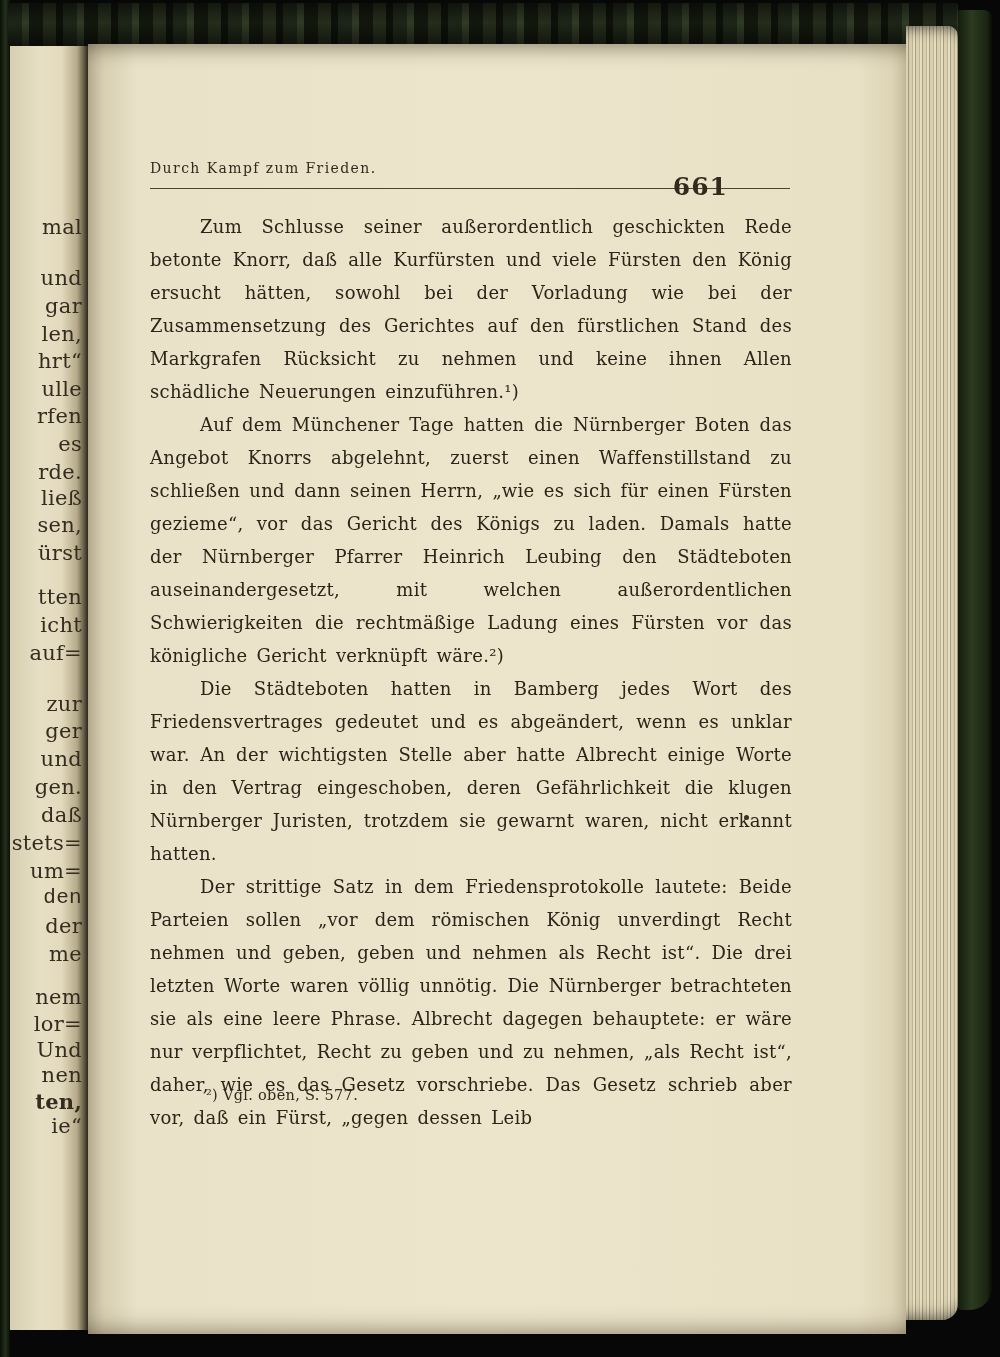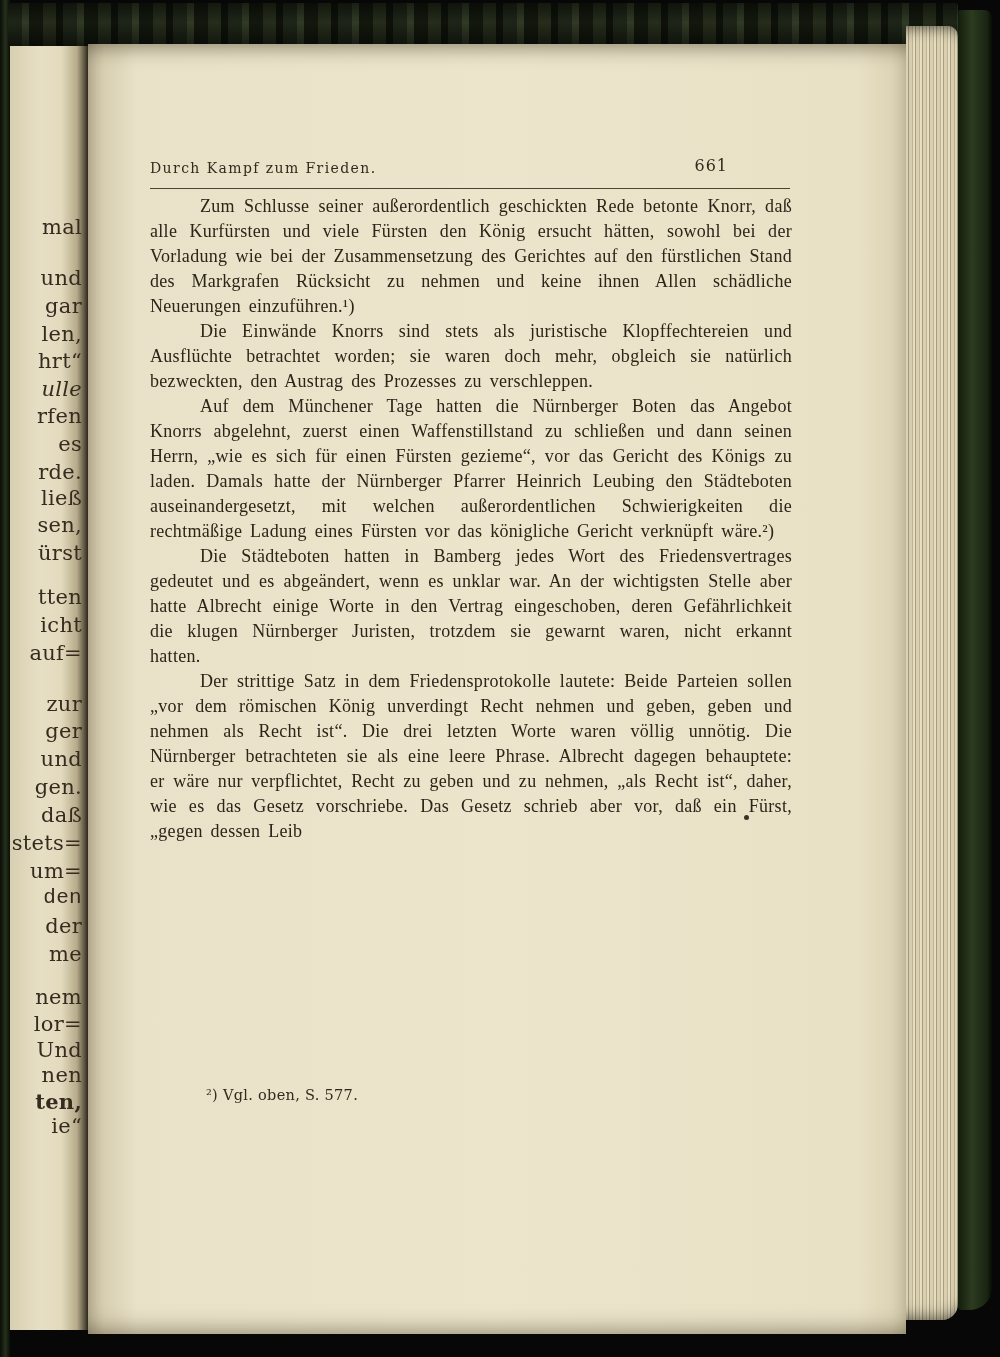--- a/index.html
+++ b/index.html
@@ -39,27 +39,27 @@
   }
   .header-row{
     position:absolute;left:62px;top:112px;width:640px;height:32px;
     border-bottom:1.6px solid #4e4330;
   }
   .header-title{
     position:absolute;left:0;right:0;top:4px;
     font-size:14px;font-weight:normal;letter-spacing:1.4px;color:#33291c;
   }
   .folio{
-    position:absolute;right:62px;top:0;
-    font-size:16px;font-weight:normal;color:#33291c;letter-spacing:1px;
+    position:absolute;right:62px;top:16px;
+    font-size:25px;font-weight:bold;color:#33291c;letter-spacing:1px;
   }
   .body-text{
-    position:absolute;left:62px;top:150px;width:642px;
-    font-size:18px;line-height:25px;color:#2c2418;
-    text-align:justify;word-spacing:3px;letter-spacing:.3px;font-family:Liberation Serif, serif;
+    position:absolute;left:62px;top:166px;width:642px;
+    font-size:18px;line-height:33px;color:#2c2418;
+    text-align:justify;word-spacing:3px;letter-spacing:.3px;
   }
   .body-text p{margin:0;text-indent:50px;}
   .footnotes{
     position:absolute;left:118px;top:1036px;width:560px;
     font-size:14.5px;color:#33291c;line-height:31px;letter-spacing:.3px;
   }
   .speck{
     position:absolute;left:656px;top:771px;width:5px;height:5px;
     background:#3a3226;border-radius:50%;
   }
@@ -84,21 +84,21 @@
 <div class="stage">
   <div class="spine"></div>
   <div class="top-band"></div>
 
   <div class="left-page">
       <span class="frag" style="top: 169px;">mal</span>
       <span class="frag" style="top: 220px;">und</span>
       <span class="frag" style="top: 248px;">gar</span>
       <span class="frag" style="top: 276px;">len,</span>
       <span class="frag" style="top: 303px;">hrt“</span>
-      <span class="frag" style="top: 331px; font-style: italic;">ulle</span>
+      <span class="frag" style="top: 331px;">ulle</span>
       <span class="frag" style="top: 358px;">rfen</span>
       <span class="frag" style="top: 386px;">es</span>
       <span class="frag" style="top: 414px;">rde.</span>
       <span class="frag" style="top: 440px;">ließ</span>
       <span class="frag" style="top: 467px;">sen,</span>
       <span class="frag" style="top: 495px;">ürst</span>
       <span class="frag" style="top: 539px;">tten</span>
       <span class="frag" style="top: 567px;">icht</span>
       <span class="frag" style="top: 595px;">auf=</span>
       <span class="frag" style="top: 646px;">zur</span>
@@ -120,21 +120,20 @@
     </div>
 
   <div class="main-page">
     <div class="header-row">
       <span class="header-title">Durch Kampf zum Frieden.</span>
       <span class="folio">661</span>
     </div>
 
     <div class="body-text">
       <p>Zum Schlusse seiner außerordentlich geschickten Rede betonte Knorr, daß alle Kurfürsten und viele Fürsten den König ersucht hätten, sowohl bei der Vorladung wie bei der Zusammensetzung des Gerichtes auf den fürstlichen Stand des Markgrafen Rücksicht zu nehmen und keine ihnen Allen schädliche Neuerungen einzuführen.¹)</p>
-      <p>Die Einwände Knorrs sind stets als juristische Klopffechtereien und Ausflüchte betrachtet worden; sie waren doch mehr, obgleich sie natürlich bezweckten, den Austrag des Prozesses zu verschleppen.</p>
       <p>Auf dem Münchener Tage hatten die Nürnberger Boten das Angebot Knorrs abgelehnt, zuerst einen Waffenstillstand zu schließen und dann seinen Herrn, „wie es sich für einen Fürsten gezieme“, vor das Gericht des Königs zu laden. Damals hatte der Nürnberger Pfarrer Heinrich Leubing den Städteboten auseinandergesetzt, mit welchen außerordentlichen Schwierigkeiten die rechtmäßige Ladung eines Fürsten vor das königliche Gericht verknüpft wäre.²)</p>
       <p>Die Städteboten hatten in Bamberg jedes Wort des Friedensvertrages gedeutet und es abgeändert, wenn es unklar war. An der wichtigsten Stelle aber hatte Albrecht einige Worte in den Vertrag eingeschoben, deren Gefährlichkeit die klugen Nürnberger Juristen, trotzdem sie gewarnt waren, nicht erkannt hatten.</p>
       <p>Der strittige Satz in dem Friedensprotokolle lautete: Beide Parteien sollen „vor dem römischen König unverdingt Recht nehmen und geben, geben und nehmen als Recht ist“. Die drei letzten Worte waren völlig unnötig. Die Nürnberger betrachteten sie als eine leere Phrase. Albrecht dagegen behauptete: er wäre nur verpflichtet, Recht zu geben und zu nehmen, „als Recht ist“, daher, wie es das Gesetz vorschriebe. Das Gesetz schrieb aber vor, daß ein Fürst, „gegen dessen Leib</p>
     </div>
 
     <div class="speck"></div>
 
     <div class="footnotes">
       <div class="footnote">²) Vgl. oben, S. 577.</div>
     </div>

